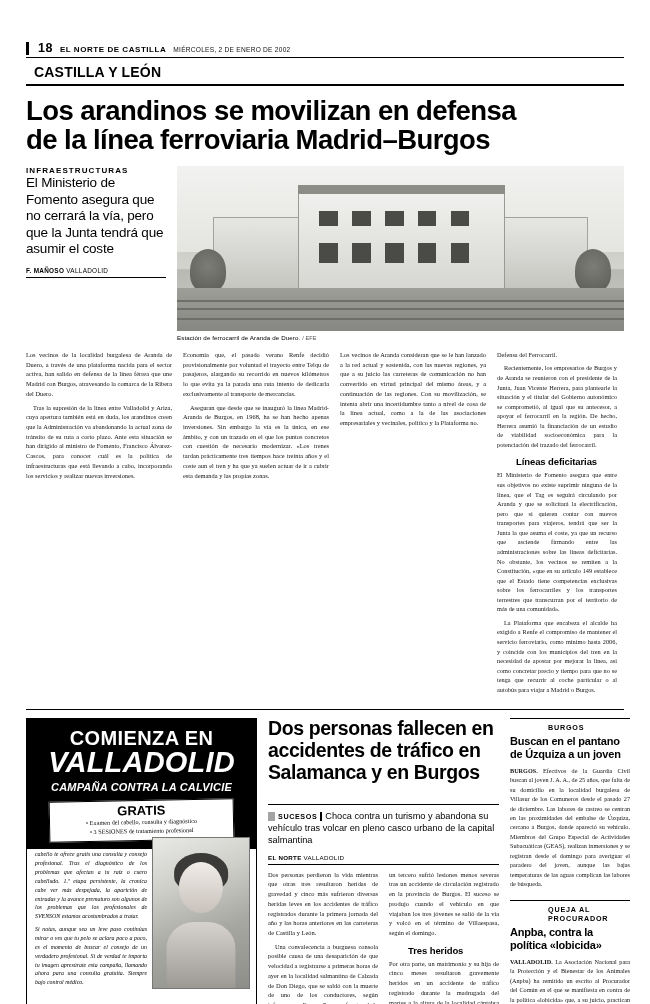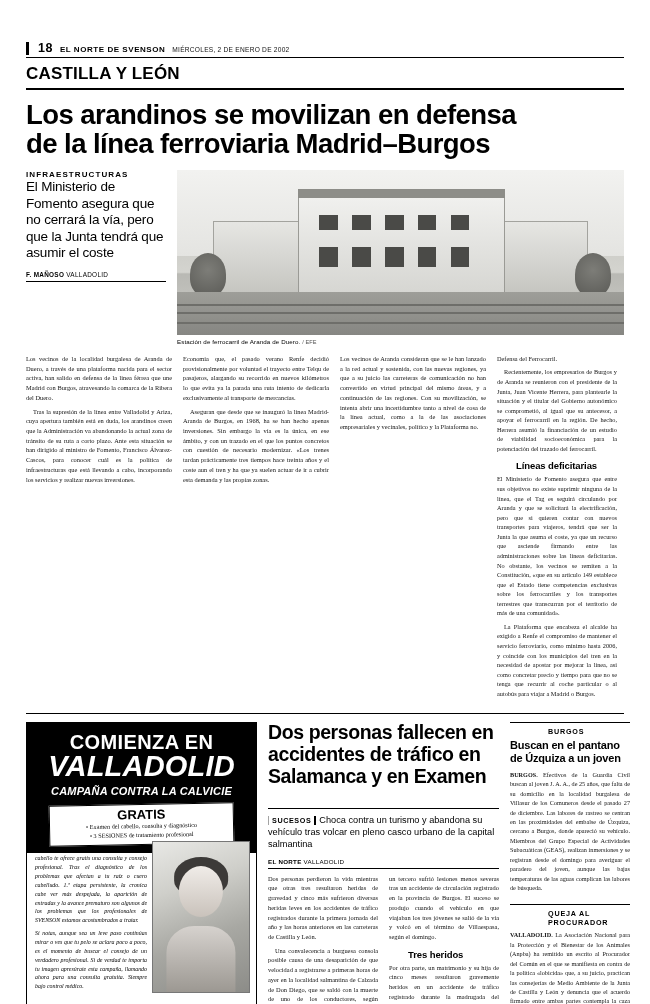--- a/index.html
+++ b/index.html
@@ -37,22 +37,22 @@
     font-weight:bold;font-size:8px;letter-spacing:.55px;
     line-height:1;padding-bottom:1px;
   }
   .mast-date{
     font-family:"Liberation Sans", sans-serif;
     font-size:6.6px;letter-spacing:.25px;line-height:1;
     padding-bottom:1px;color:#111;
   }
   .section-name{
     font-family:"Liberation Sans", sans-serif;
-    font-weight:bold;font-size:17px;letter-spacing:.2px;
-    margin:6px 0 4px 0;
+    font-weight:bold;font-size:14px;letter-spacing:.2px;
+    margin:6px 0 4px 8px;
   }
   .rule-thick{border-top:2.2px solid #000;margin-bottom:10px;}
 
   .headline{
     font-family:"Liberation Sans", sans-serif;
     font-weight:bold;
     font-size:27.5px;
     line-height:1.07;
     letter-spacing:-.55px;
     margin:0 0 12px 0;
@@ -214,21 +214,21 @@
     font-weight:bold;font-size:19.5px;line-height:1.12;
     letter-spacing:-.4px;margin:0 0 20px 0;
   }
   .deck2{
     font-family:"Liberation Sans", sans-serif;
     font-size:9.2px;line-height:1.33;margin-bottom:7px;
     border-top:.8px solid #000;padding-top:5px;
   }
   .deck2 .tag{
     font-weight:bold;font-size:7.2px;letter-spacing:.6px;
-    border-left:1px solid #a3a3a3;border-right:2px solid #000;
+    border-left:7px solid #a3a3a3;border-right:2px solid #000;
     padding:0 3px;margin-right:3px;
   }
   .byline2{
     font-family:"Liberation Sans", sans-serif;
     font-size:6.2px;font-weight:bold;letter-spacing:.3px;
     border-bottom:.8px solid #000;padding-bottom:3px;margin-bottom:5px;
   }
   .byline2 .place{font-weight:400;}
   .cols2{display:flex;gap:11px;}
   .bcol2{width:110px;}
@@ -248,21 +248,21 @@
   .brief p.body{font-size:6.2px;}
   .brief .src{font-weight:bold;}
 </style>
 </head>
 <body>
 
 <div class="page">
 
   <div class="masthead">
     <span class="mast-page">18</span>
-    <span class="mast-title">EL NORTE DE SVENSON</span>
+    <span class="mast-title">EL NORTE DE CASTILLA</span>
     <span class="mast-date">MIÉRCOLES, 2 DE ENERO DE 2002</span>
   </div>
   <div class="section-name">CASTILLA Y LEÓN</div>
   <div class="rule-thick"></div>
 
   <div>
     <h1 class="headline">
       <span class="hl-line">Los arandinos se movilizan en defensa</span>
       <span class="hl-line">de la línea ferroviaria Madrid–Burgos</span>
     </h1>
@@ -359,21 +359,21 @@
           <p>Si notas, aunque sea un leve paso continúas mirar o ves que tu pelo se aclara poco a poco, es el momento de buscar el consejo de un verdadero profesional. Si de verdad te importa tu imagen apresúrate esta campaña, llamando ahora para una consulta gratuita. Siempre bajo control médico.</p>
         </div>
 
       </div>
     </div>
 
     <div class="story2-col">
       <h2 class="headline2">
         <span class="hl-line">Dos personas fallecen en</span>
         <span class="hl-line">accidentes de tráfico en</span>
-        <span class="hl-line">Salamanca y en Examen</span>
+        <span class="hl-line">Salamanca y en Burgos</span>
       </h2>
       <div class="deck2">
         <span class="tag">SUCESOS</span><span>Choca contra un turismo y abandona su vehículo tras volcar en pleno casco urbano de la capital salmantina</span>
       </div>
       <div class="byline2">
         <span>EL NORTE</span>
         <span class="place">VALLADOLID</span>
       </div>
       <div class="cols2">
         <div class="bcol2">
@@ -393,18 +393,19 @@
     <div class="briefs-col">
       <div class="brief">
         <div class="brief-rule"></div>
         <div class="brief-kicker">BURGOS</div>
         <div class="brief-title">Buscan en el pantano de Úzquiza a un joven</div>
         <p class="body first"><span class="src">BURGOS.</span> <span>Efectivos de la Guardia Civil buscan al joven J. A. A., de 25 años, que falta de su domicilio en la localidad burgalesa de Villasur de los Comuneros desde el pasado 27 de diciembre. Las labores de rastreo se centran en las proximidades del embalse de Úzquiza, cercano a Burgos, donde apareció su vehículo. Miembros del Grupo Especial de Actividades Subacuáticas (GEAS), realizan inmersiones y se registran desde el domingo para averiguar el paradero del joven, aunque las bajas temperaturas de las aguas complican las labores de búsqueda.</span></p>
       </div>
       <div class="brief">
         <div class="brief-rule"></div>
         <div class="brief-kicker">QUEJA AL PROCURADOR</div>
+        <div class="brief-title">Anpba, contra la política «lobicida»</div>
         <p class="body first"><span class="src">VALLADOLID.</span> <span>La Asociación Nacional para la Protección y el Bienestar de los Animales (Anpba) ha remitido un escrito al Procurador del Común en el que se manifiesta en contra de la política «lobicida» que, a su juicio, practican las consejerías de Medio Ambiente de la Junta de Castilla y León y denuncia que el acuerdo firmado entre ambas partes contempla la caza de ejemplares adultos protegidos por el convenio de Berna y por la Directiva de Hábitats.</span></p>
       </div>
     </div>
 
   </div>
 </div>
 
 </body></html>

